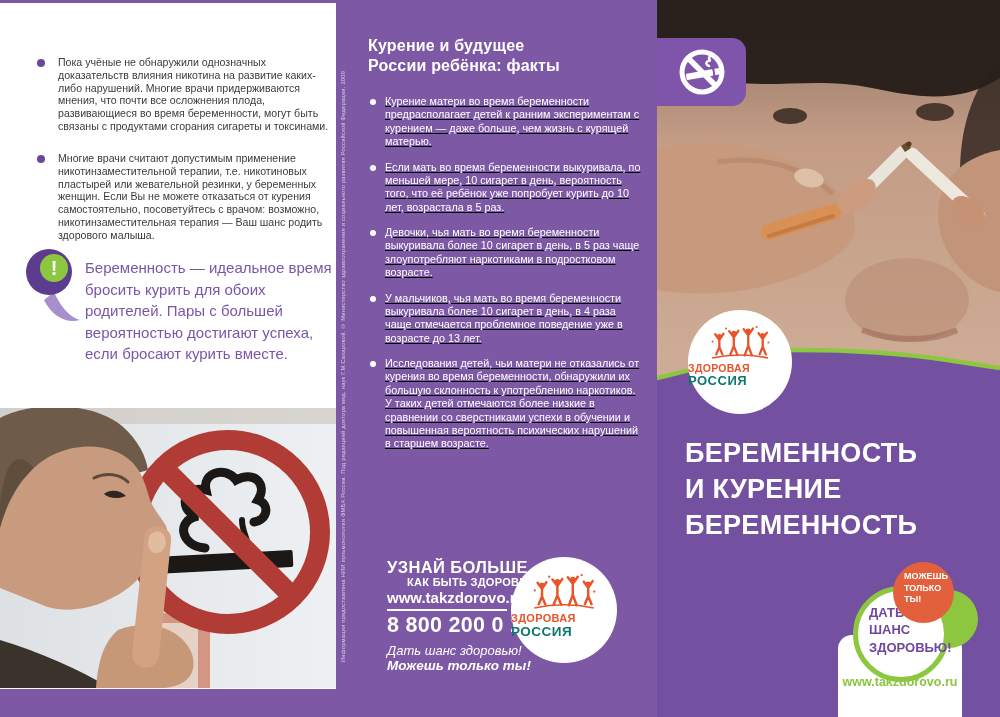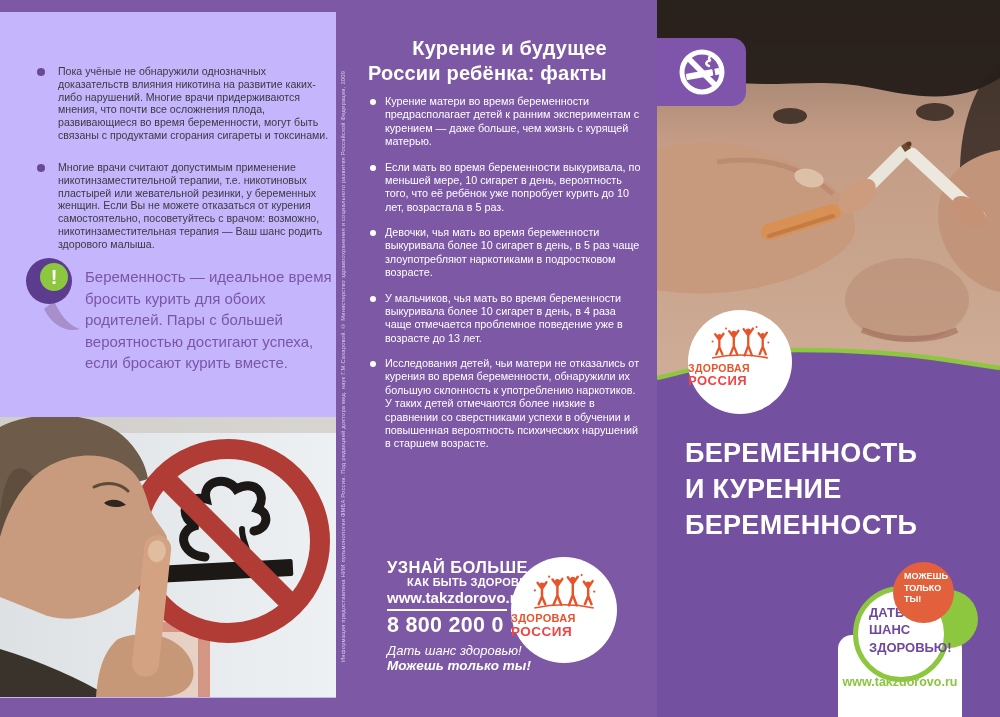--- a/index.html
+++ b/index.html
@@ -1,57 +1,57 @@
 <!DOCTYPE html>
 <html><head>
 <meta charset="utf-8">
 <style>
   * { margin:0; padding:0; box-sizing:border-box; }
   body { background:#555; font-family:"Liberation Sans","DejaVu Sans",sans-serif; }
   .page { position:relative; width:1000px; height:717px; background:#7c58a5; overflow:hidden; }
 
   
-  .panel-left { position:absolute; left:0; top:12px; width:336px; height:686px; background:#c4b5fd; }
+  .panel-left { position:absolute; left:0; top:3px; width:336px; height:686px; background:#ffffff; }
   .lp-item { position:absolute; display:flex; gap:13px; padding-left:37px; width:336px; }
   .lp-item .dot { flex:none; width:8px; height:8px; border-radius:50%; background:#6b4896; margin-top:3px; }
   .lp-item .txt { width:272px; font-size:10.6px; line-height:1.21; color:#3b3b3d; font-weight:500; }
   .lp-b1 { top:53px; } .lp-b2 { top:149px; }
 
   .callout-icon { position:absolute; left:18px; top:241px; width:66px; height:84px; }
   .callout-text { position:absolute; left:85px; top:254px; width:250px;
                   font-size:15px; font-weight:normal; line-height:1.44; color:#7a56a8; }
 
   .photo-left { position:absolute; left:0; top:405px; width:336px; height:280px; }
 
   
   .panel-mid { position:absolute; left:336px; top:0; width:321px; height:717px; background:#7c58a5; }
   .imprint { position:absolute; left:1px; top:42px; height:620px; width:13px;
              writing-mode:vertical-rl; transform:rotate(180deg);
              font-size:5.8px; line-height:13px; color:#d8cdea; letter-spacing:.2px; white-space:nowrap; }
-  .mid-title { position:absolute; left:32px; top:36px; font-size:20px; font-weight:bold;
-               color:#fff; line-height:1.24; letter-spacing:.2px;text-align:right; }
+  .mid-title { position:absolute; left:32px; top:36px; font-size:16px; font-weight:bold;
+               color:#fff; line-height:1.24; letter-spacing:.2px; }
   .mid-bullets { position:absolute; left:34px; top:95px; width:276px; display:flex; flex-direction:column; gap:12px; }
-  .mid-item { display:flex; gap:9px; }
+  .mid-item { display:flex; gap:9px;text-decoration:underline; }
   .mid-item .dot { flex:none; width:6px; height:6px; border-radius:50%; background:#fff; margin-top:4px; }
   .mid-item .txt { width:260px; font-size:10.8px; line-height:1.24; color:#fff; }
 
   .contact { position:absolute; left:51px; top:559px; color:#fff; }
   .c-h1 { font-size:16.5px; font-weight:bold; letter-spacing:.4px; line-height:1.05; }
   .c-h2 { font-size:11px; font-weight:bold; letter-spacing:.3px; margin-top:0;padding-left:20px; }
   .c-url { font-size:15px; font-weight:bold; margin-top:1px; }
   .c-rule { width:120px; height:2px; background:#fff; margin:3px 0 2px; }
   .c-phone { font-size:21.5px; font-weight:bold; letter-spacing:.3px; }
   .c-s1 { font-size:13px; font-style:italic; margin-top:5px; }
   .c-s2 { font-size:13.5px; font-style:italic; font-weight:bold; }
 
   .logo-circle { position:absolute; background:#fff; border-radius:50%; text-align:left; }
   .logo-mid { left:175px; top:557px; width:106px; height:106px; padding-top:13px; }
   .logo-fig { display:block; margin:0 auto; }
   .logo-t1 { font-size:11px; font-weight:bold; color:#e8542a; line-height:1.15; letter-spacing:.3px; }
-  .logo-t2 { font-size:13.5px; font-weight:bold; color:#ef4444; line-height:1.05; letter-spacing:.5px; }
+  .logo-t2 { font-size:13.5px; font-weight:bold; color:#0f766e; line-height:1.05; letter-spacing:.5px; }
 
   
   .panel-right { position:absolute; left:657px; top:0; width:343px; height:717px; background:#7450a0; }
   .photo-right { position:absolute; left:0; top:0; width:343px; height:400px; }
   .wave { position:absolute; left:0; top:330px; width:343px; height:62px; }
   .cover-bottom { position:absolute; left:0; top:390px; width:343px; height:327px; background:#7450a0; }
 
   .nosmoke-tab { position:absolute; left:0; top:38px; width:89px; height:68px;
                  background:#7e55ab; border-radius:0 14px 14px 0; }
   .logo-right { left:31px; top:310px; width:104px; height:104px; padding-top:12px; }

